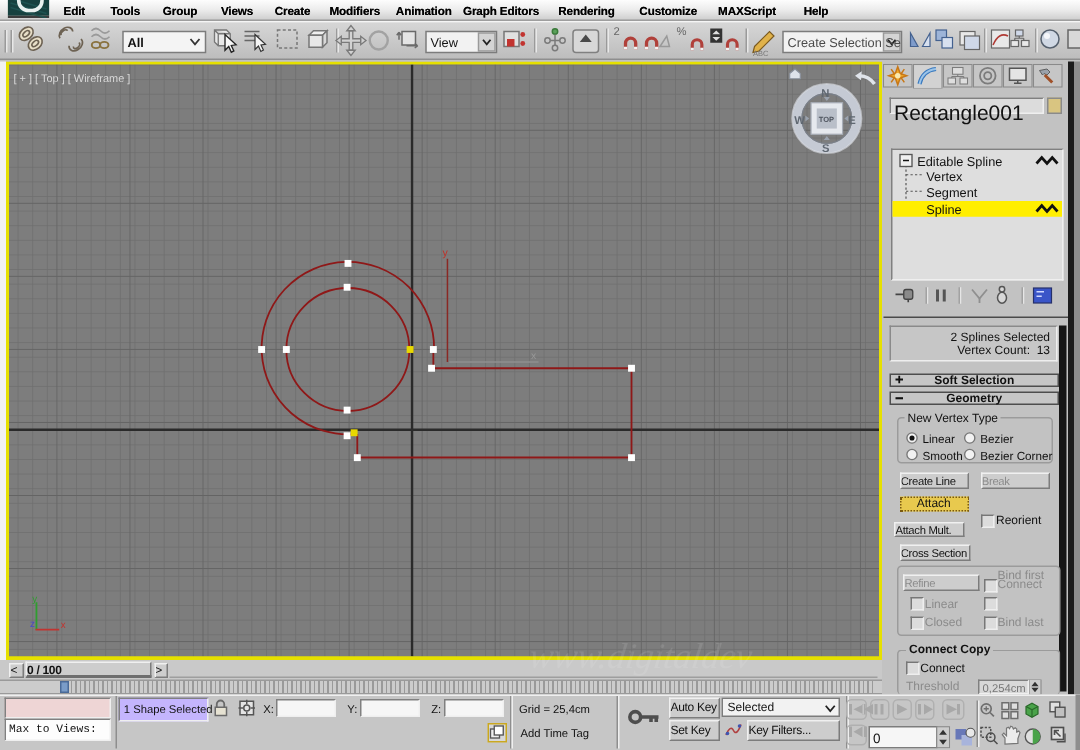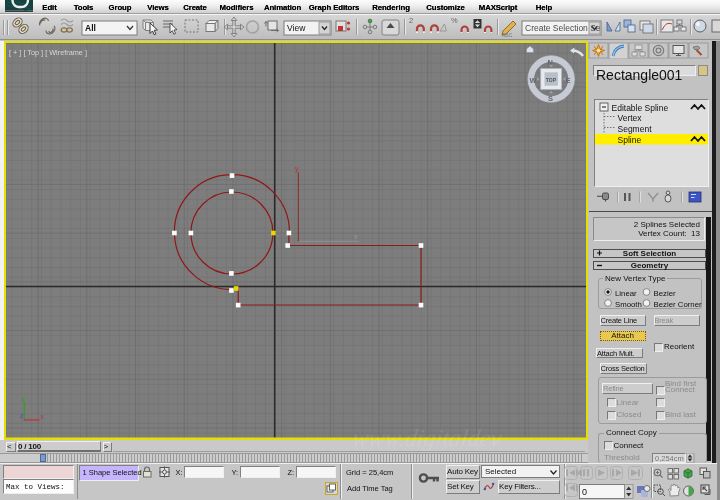--- a/index.html
+++ b/index.html
@@ -400,21 +400,21 @@
     <div class="lbl dis" style="left:665px;top:385px">Connect</div>
 <div class="cb" style="left:607px;top:398px"></div>
     <div class="lbl dis" style="left:616.5px;top:397.5px">Linear</div>
 <div class="cb" style="left:655.5px;top:398px"></div>
     <div class="lbl dis" style="left:665px;top:379px">Bind first</div>
 <div class="cb" style="left:607px;top:410.5px"></div>
     <div class="lbl dis" style="left:616.5px;top:410px">Closed</div>
 <div class="cb" style="left:655.5px;top:410.5px"></div>
     <div class="lbl dis" style="left:665px;top:410px">Bind last</div>
 <div class="grp" style="left:597.5px;top:433px;width:109.5px;height:30px;border-bottom:none"></div>
-<div class="lbl" style="left:604px;top:428px;background:#c2c2c2;padding:0 2px;font-weight:normal">Connect Copy</div>
+<div class="lbl" style="left:604px;top:428px;background:#c2c2c2;padding:0 2px;font-weight:bold">Connect Copy</div>
 <div class="cb" style="left:603.5px;top:441px"></div>
     <div class="lbl" style="left:613.5px;top:440.5px">Connect</div>
 <div class="lbl dis" style="left:604px;top:453px">Threshold</div>
 <div class="sunk" style="left:652px;top:452.5px;width:34px;height:10px;background:#d8d8d8">
       <span style="position:absolute;left:2px;top:0.5px;font-size:7.5px;color:#777">0,254cm</span>
     </div>
 <svg class="abs" style="left:686px;top:452.5px" width="9" height="10">
       <rect x="0" y="0" width="8" height="10" fill="#cdcdcd" stroke="#888" stroke-width="0.7"></rect>
       <path d="M4 1.5 l-2.4 3 h4.8 z M4 8.5 l-2.4 -3 h4.8 z" fill="#333"></path>
     </svg>

